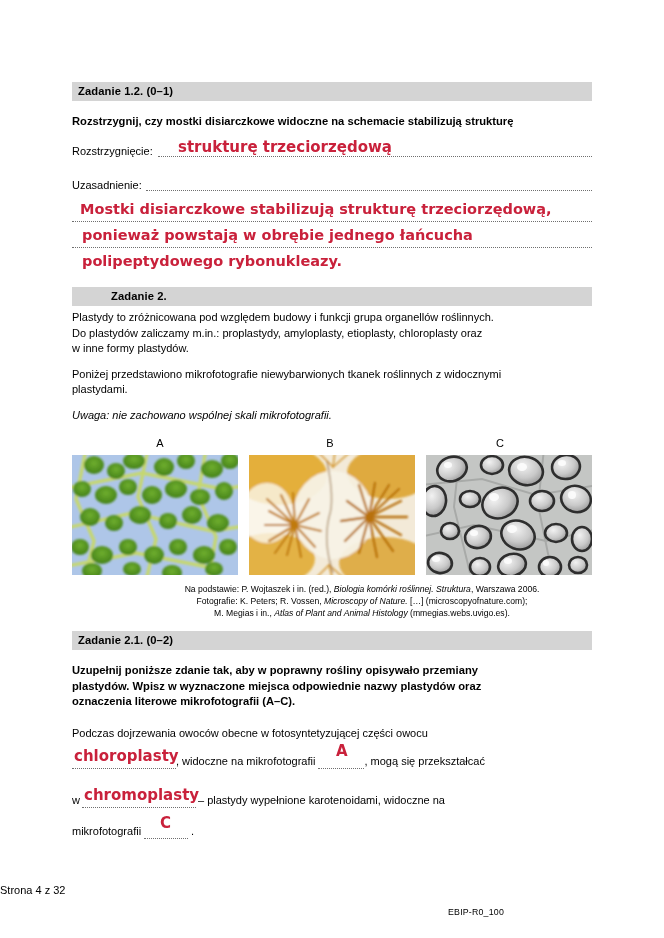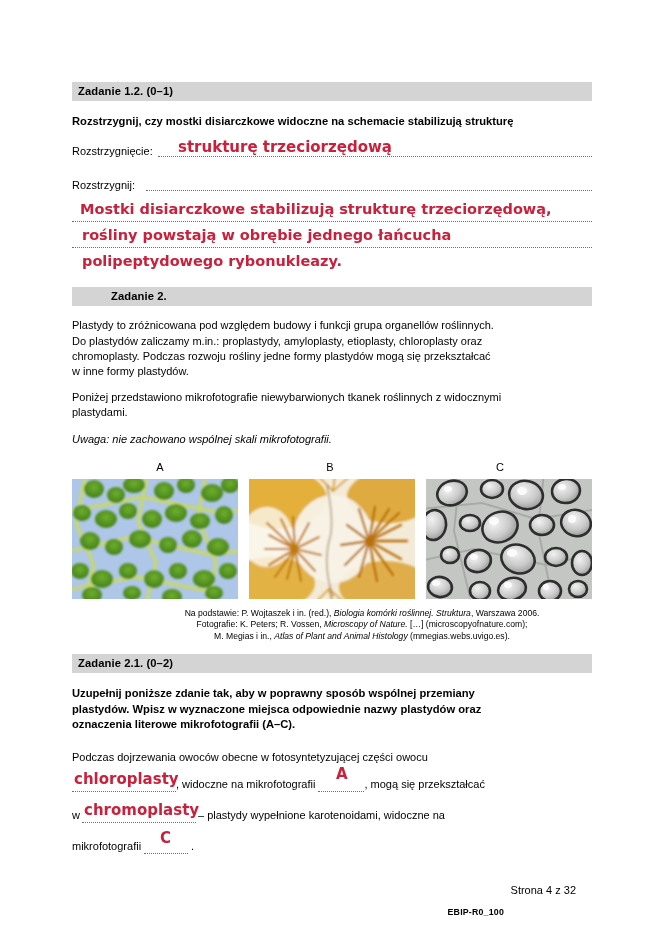--- a/index.html
+++ b/index.html
@@ -41,21 +41,21 @@
   
   .stem {
     font-size: 11.2px;
     font-weight: bold;
     line-height: 15.4px;
     margin-top: 13px;
   }
   .body-text {
     font-size: 11px;
     line-height: 15.2px;
-    margin-top: 12px;
+    margin-top: 4px;
   }
   .note-italic {
     font-size: 11px;
     font-style: italic;
     line-height: 15px;
     margin-top: 11px;
   }
 
   
   .answer-row {
@@ -148,29 +148,29 @@
     border-bottom: 1.4px dotted #6f6f6f;
     vertical-align: bottom;
     height: 12px;
   }
 
   
   .footer-page {
     position: absolute;
     left: 0; right: 0;
     top: 872px;
-    text-align: right;
+    text-align: left;
     font-size: 11px;
   }
   .footer-code {
     position: absolute;
     right: 72px;
     top: 895px;
     font-size: 8.8px;
-    font-weight: bold;
+    font-weight: normal;
     letter-spacing: 0.2px;
     padding-left: 36px;
   }
 </style>
 </head>
 <body>
 
 <div class="page">
   <div class="content">
 
@@ -180,42 +180,41 @@
     </div>
 
     <div class="answer-row" style="margin-top:14px;">
       <span class="dots after-label-1"></span>
       <span class="answer-label">Rozstrzygnięcie:</span>
       <span class="hw hw-1" style="left:106px; top:-4px;">strukturę trzeciorzędową</span>
     </div>
 
     <div class="answer-row" style="margin-top:18px;">
       <span class="dots after-label-2"></span>
-      <span class="answer-label">Rozstrzygnij:</span>
+      <span class="answer-label">Uzasadnienie:</span>
     </div>
 
     <div class="blank-row" style="margin-top:8px;">
       <span class="dots"></span>
       <span class="hw hw-2" style="left:8px; top:0px;">Mostki disiarczkowe stabilizują strukturę trzeciorzędową,</span>
     </div>
 
     <div class="blank-row" style="margin-top:2px;">
       <span class="dots"></span>
-      <span class="hw hw-2" style="left:10px; top:0px;">rośliny powstają w obrębie jednego łańcucha</span>
+      <span class="hw hw-2" style="left:10px; top:0px;">ponieważ powstają w obrębie jednego łańcucha</span>
     </div>
 
     <div class="blank-row" style="margin-top:2px; height:20px;">
       <span class="hw hw-2" style="left:10px; top:0px;">polipeptydowego rybonukleazy.</span>
     </div>
 
     <div class="task-bar" style="margin-top:14px;padding-left:39px;">Zadanie 2.</div>
     <div class="body-text">
       <div>Plastydy to zróżnicowana pod względem budowy i funkcji grupa organellów roślinnych.</div>
       <div>Do plastydów zaliczamy m.in.: proplastydy, amyloplasty, etioplasty, chloroplasty oraz</div>
-      <div>chromoplasty. Podczas rozwoju rośliny jedne formy plastydów mogą się przekształcać</div>
       <div>w inne formy plastydów.</div>
     </div>
     <div class="body-text" style="margin-top:11px;">
       <div>Poniżej przedstawiono mikrofotografie niewybarwionych tkanek roślinnych z widocznymi</div>
       <div>plastydami.</div>
     </div>
     <div class="note-italic">Uwaga: nie zachowano wspólnej skali mikrofotografii.</div>
 
     <div class="fig-labels">
       <span style="left:78px;">A</span>
@@ -406,35 +405,35 @@
       <div>
         <span>Fotografie: K. Peters; R. Vossen, </span><i>Microscopy of Nature.</i><span> […] (microscopyofnature.com);</span>
       </div>
       <div>
         <span>M. Megias i in., </span><i>Atlas of Plant and Animal Histology</i><span> (mmegias.webs.uvigo.es).</span>
       </div>
     </div>
 
     <div class="task-bar" style="margin-top:12px;">Zadanie 2.1. (0–2)</div>
     <div class="stem">
-      <div>Uzupełnij poniższe zdanie tak, aby w poprawny sposób wspólnej przemiany</div>
+      <div>Uzupełnij poniższe zdanie tak, aby w poprawny rośliny opisywało przemiany</div>
       <div>plastydów. Wpisz w wyznaczone miejsca odpowiednie nazwy plastydów oraz</div>
       <div>oznaczenia literowe mikrofotografii (A–C).</div>
     </div>
 
     <div class="body-text" style="margin-top:17px;">Podczas dojrzewania owoców obecne w fotosyntetyzującej części owocu</div>
 
     <div class="fill-line" style="margin-top:11px;">
       <span class="inline-dots" style="width:104px;"></span><span>, widoczne na mikrofotografii</span>
       <span class="inline-dots" style="width:46px;"></span><span>, mogą się przekształcać</span>
       <span class="hw hw-1" style="left:2px; top:-5px;">chloroplasty</span>
       <span class="hw hw-1" style="left:264px; top:-10px;">A</span>
     </div>
 
-    <div class="fill-line" style="margin-top:9px;">
+    <div class="fill-line" style="margin-top:17px;">
       <span>w</span><span class="inline-dots" style="width:114px; margin-left:2px;"></span><span style="margin-left:2px;">– plastydy wypełnione karotenoidami, widoczne na</span>
       <span class="hw hw-1" style="left:12px; top:-5px;">chromoplasty</span>
     </div>
 
     <div class="fill-line" style="margin-top:9px;">
       <span>mikrofotografii</span><span class="inline-dots" style="width:44px; margin-left:3px;"></span><span style="margin-left:3px;">.</span>
       <span class="hw hw-1" style="left:88px; top:-8px;">C</span>
     </div>
 
   </div>

